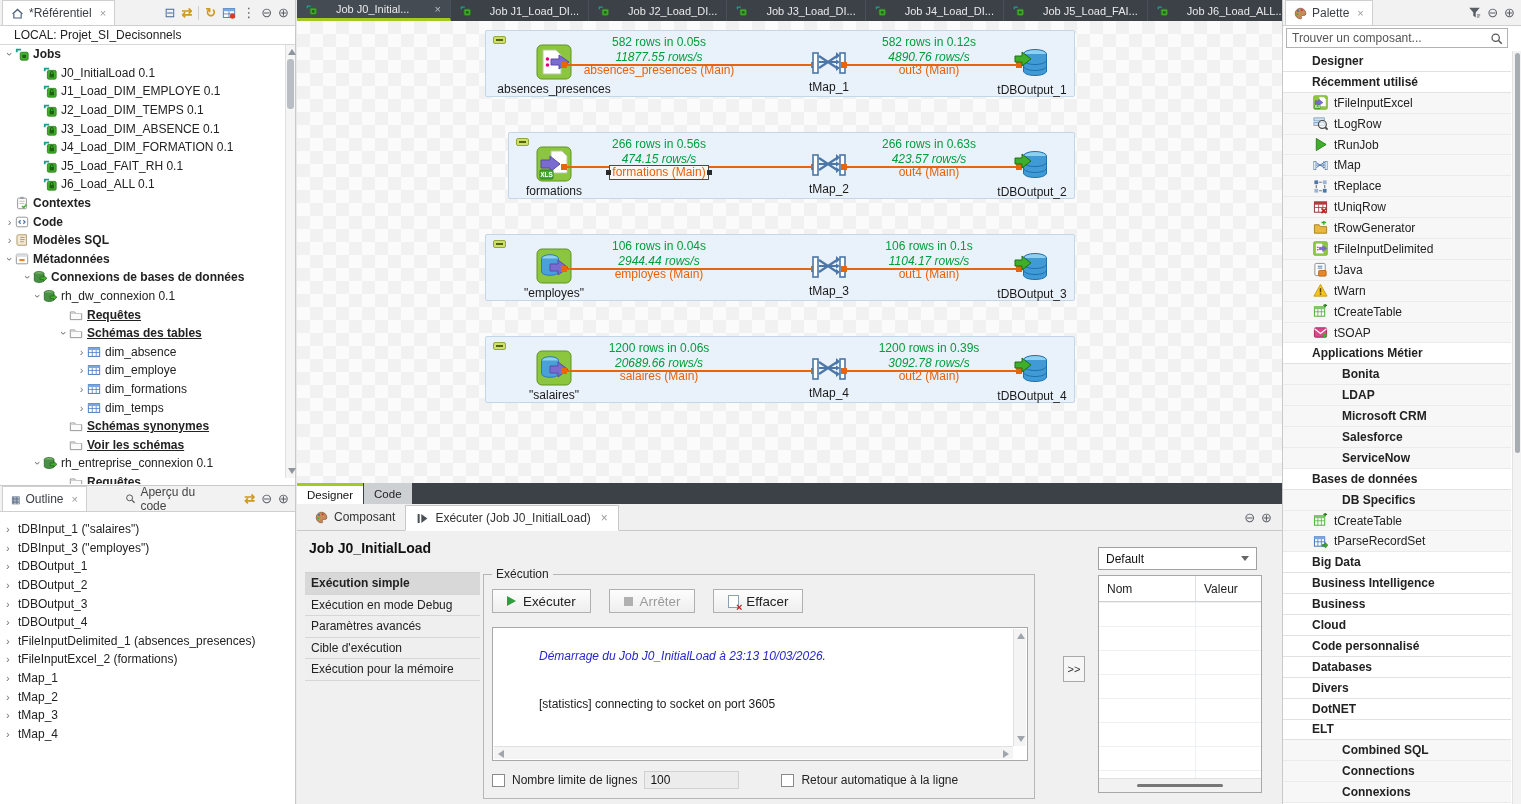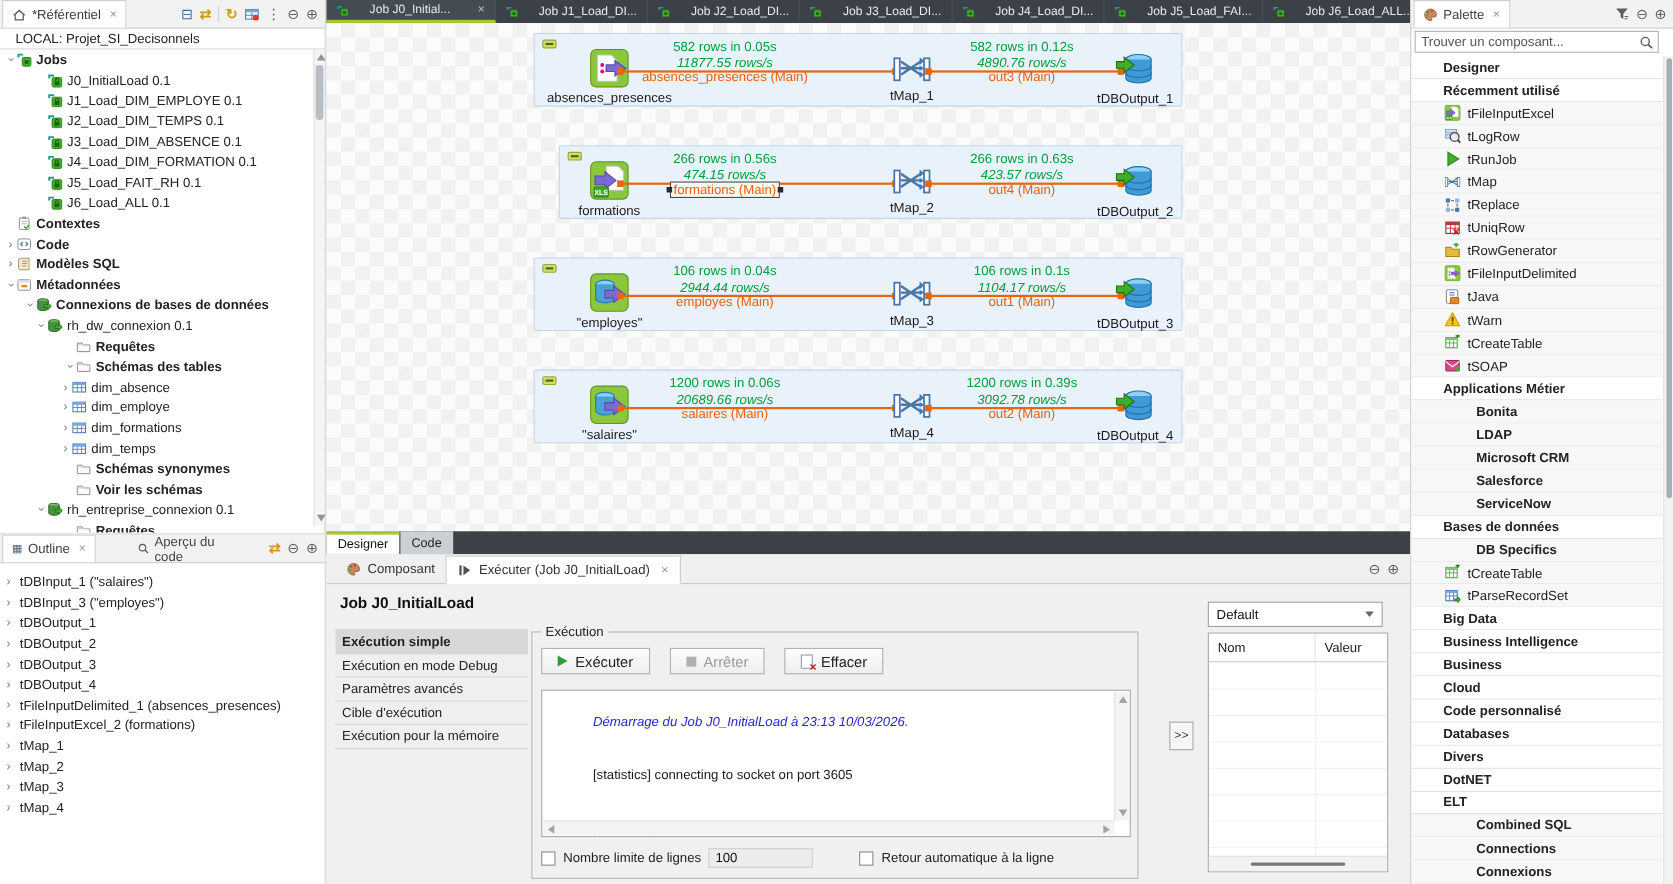--- a/index.html
+++ b/index.html
@@ -19,21 +19,21 @@
   .sep{width:1px;height:14px;background:#cfcfcf;}
   .proj-line{height:19px;line-height:18px;padding-left:14px;border-bottom:1px solid #d8d8d8;color:#222;background:#fff;}
   .repo-tree{position:absolute;top:45px;left:0;right:10px;bottom:320px;overflow:hidden;}
   .tree-row{display:flex;align-items:center;height:18.6px;white-space:nowrap;}
   .tree-row .chev{width:11px;text-align:center;color:#777;font-size:11px;flex:none;}
   .tree-row .chev::before{content:"›";display:inline-block;}
   .tree-row.chev-down .chev::before{transform:rotate(90deg);}
   .tree-row.chev-none .chev::before{content:"";}
   .tree-row .ticon{width:14px;height:14px;flex:none;margin-right:4px;}
   .tree-row.bold .tlabel{font-weight:bold;}
-  .lv0{padding-left:4px;} .lv1{padding-left:22px;} .lv2{padding-left:32px;} .lv3{padding-left:58px;} .lv4{padding-left:54px;align-items:center;}
+  .lv0{padding-left:4px;} .lv1{padding-left:22px;} .lv2{padding-left:32px;} .lv3{padding-left:58px;text-decoration:underline;} .lv4{padding-left:76px;align-items:center;}
   .vscroll{position:absolute;right:0;top:45px;width:10px;height:433px;background:#f5f5f5;border-left:1px solid #e0e0e0;}
   .vscroll .up,.vscroll .dn{position:absolute;left:2px;width:0;height:0;border-left:4px solid transparent;border-right:4px solid transparent;}
   .vscroll .up{top:4px;border-bottom:6px solid #8f959c;}
   .vscroll .dn{bottom:4px;border-top:6px solid #8f959c;}
   .vscroll .thumb{position:absolute;left:1px;top:14px;width:7px;height:50px;background:#b9bec5;border-radius:3px;}
 
   .outline-panel{position:absolute;left:0;top:485px;width:295px;height:319px;background:#fff;border-top:1px solid #c9c9c9;}
   .outline-list{padding-top:8px;}
   .oitem{display:flex;align-items:center;height:18.6px;padding-left:6px;}
   .oitem .chev{width:12px;color:#777;font-size:11px;}

